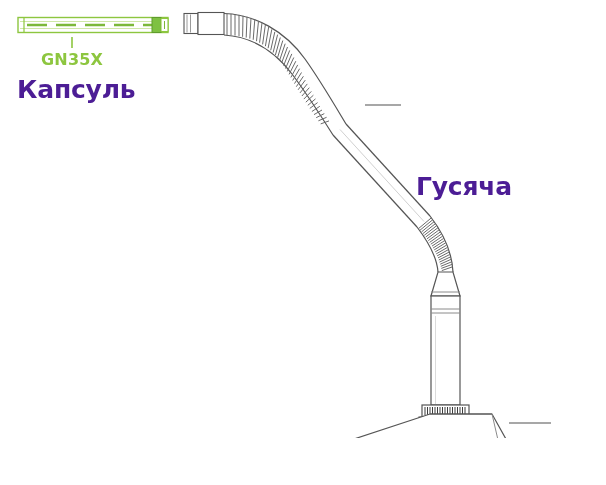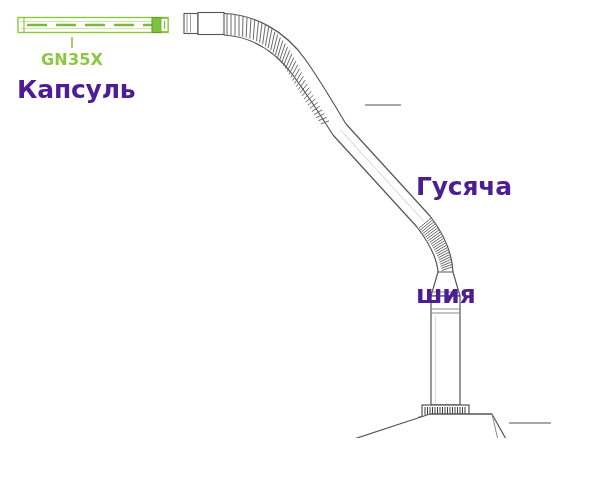--- a/index.html
+++ b/index.html
@@ -238,17 +238,16 @@
     <line x1="509" y1="423" x2="551" y2="423" stroke="#8a8a8a" stroke-width="1.6"></line>
 
   </svg>
 
   <div class="label label-model" id="label-model-gn35x">GN35X</div>
 
   <div class="label label-part" id="label-capsule">Капсуль</div>
 
   <div class="label label-part two-line" id="label-gooseneck">
     <div>Гусяча</div>
-    <div>шия</div>
   </div>
 
 
 </div>
 
 </body></html>

